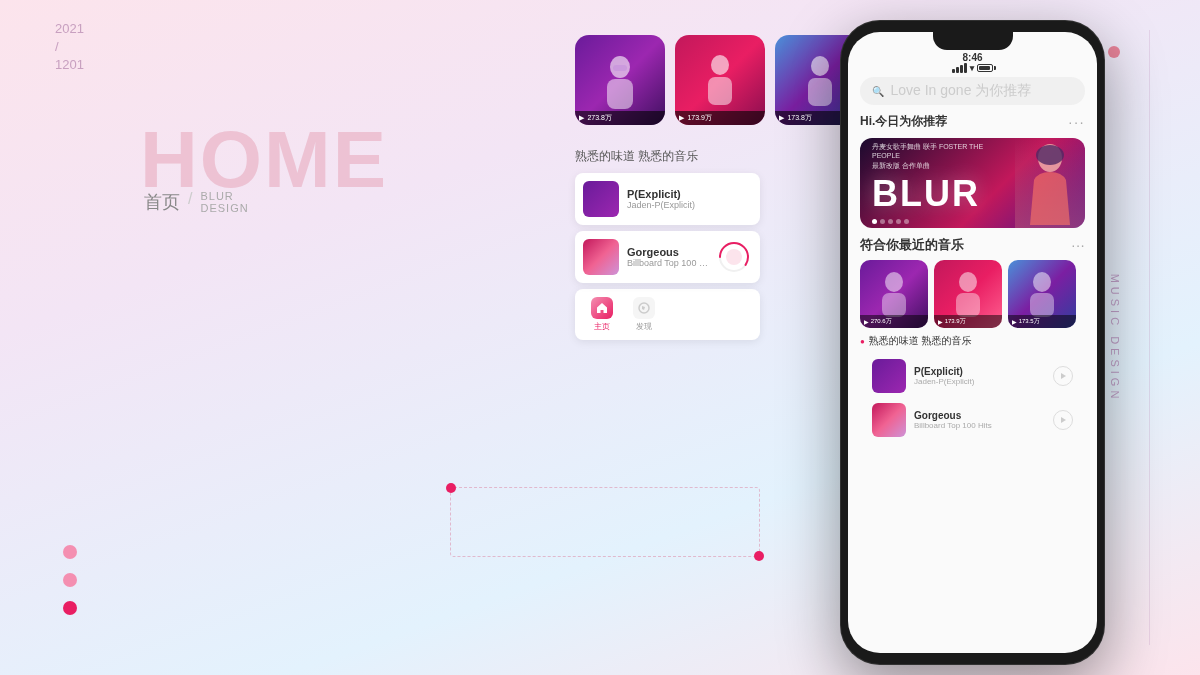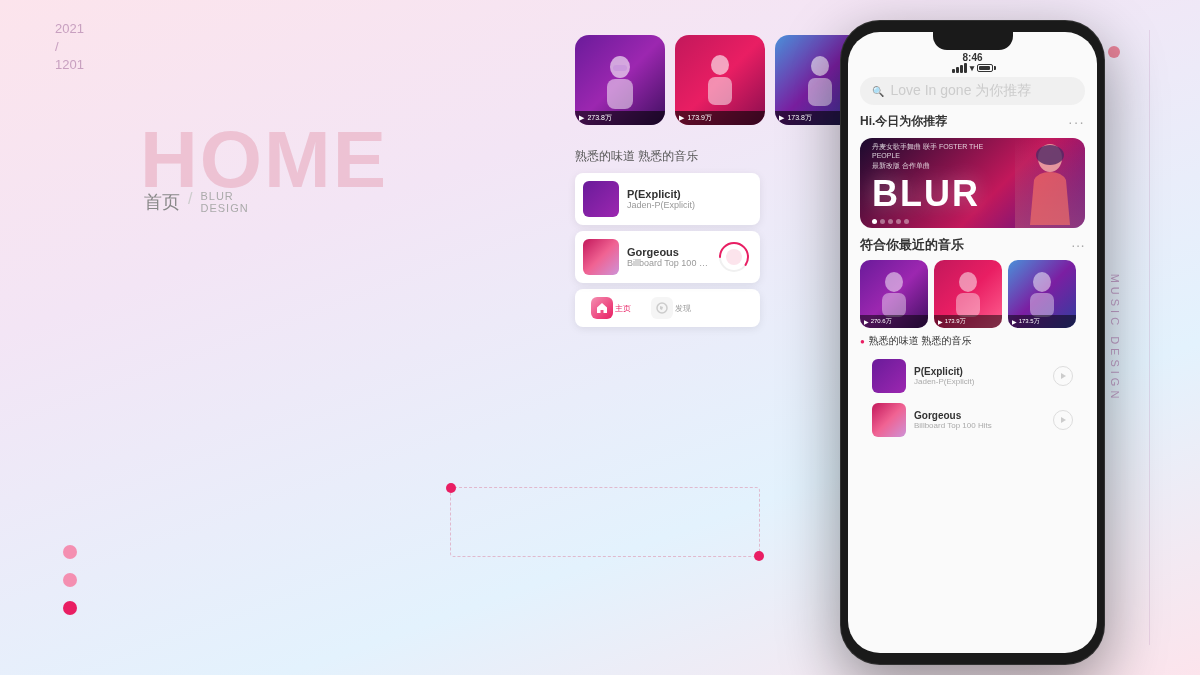--- a/index.html
+++ b/index.html
@@ -290,21 +290,21 @@
       display: flex;
       gap: 20px;
       padding: 8px 16px;
       background: white;
       border-radius: 8px;
       box-shadow: 0 2px 8px rgba(0,0,0,0.08);
       margin-top: 4px;
     }
     .nav-item {
       display: flex;
-      flex-direction: row;
+      flex-direction: column;
       align-items: center;
       gap: 2px;
     }
     .nav-icon-circle {
       width: 22px;
       height: 22px;
       border-radius: 6px;
       display: flex;
       align-items: center;
       justify-content: center;

